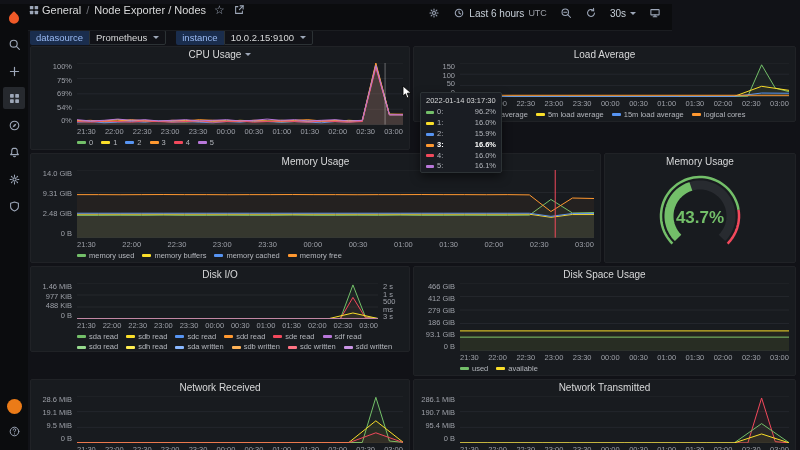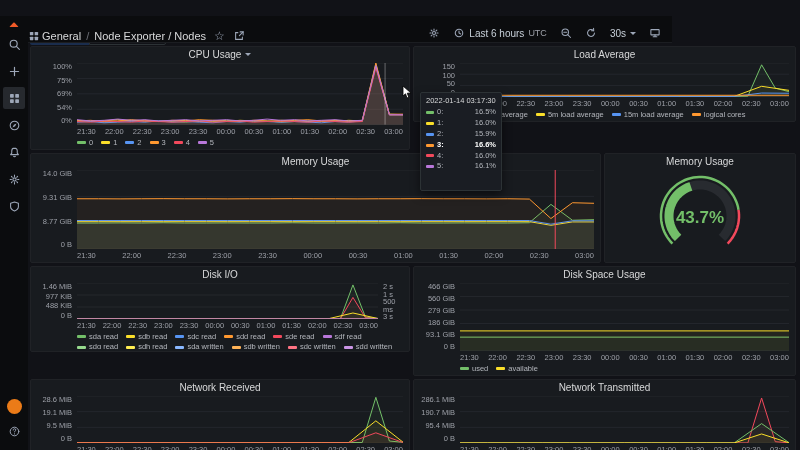--- a/index.html
+++ b/index.html
@@ -1,21 +1,21 @@
 <!DOCTYPE html>
 <html><head>
 <meta charset="utf-8">
 <style>
 *{margin:0;padding:0;box-sizing:border-box}
 html,body{width:800px;height:450px;overflow:hidden;background:#111217;color:#D8D9DA;font-family:"Liberation Sans",sans-serif}
 body{position:relative}
 .icon{display:inline-flex;align-items:center;justify-content:center;color:#9DA7B8}
 .icon svg{display:block}
 
-.topnav{position:absolute;left:0;top:16px;width:672px;height:27px;background:#0B0C0E;border-bottom:1px solid #1b1d21;display:flex;align-items:flex-end;z-index:6}
+.topnav{position:absolute;left:0;top:4px;width:672px;height:27px;background:#0B0C0E;border-bottom:1px solid #1b1d21;display:flex;align-items:flex-start;z-index:6}
 .logo{width:28px;height:27px;display:flex;align-items:center;justify-content:center;cursor:pointer}
 .breadcrumb{display:flex;align-items:center;gap:5px;font-size:11px;margin-left:2px}
 .breadcrumb a{color:#D8D9DA;text-decoration:none;cursor:pointer}
 .breadcrumb .sep{color:#6e7077}
 .nav-actions{display:flex;align-items:center;gap:8px;margin-left:8px}
 .nav-right{margin-left:auto;display:flex;align-items:center;gap:3px;padding-right:6px}
 .nav-btn{display:flex;align-items:center;gap:4px;background:transparent;border:none;color:#C7D0D9;font-size:10px;font-family:inherit;padding:3px 5px;cursor:pointer}
 .nav-btn .dim{color:#9DA0A8;font-size:9px}
 .caret{width:0;height:0;border-left:3px solid transparent;border-right:3px solid transparent;border-top:3.5px solid #9DA7B8;display:inline-block}
 .star{color:#9DA7B8;font-size:12px;line-height:1;cursor:pointer}
@@ -44,21 +44,21 @@
 .xrow .sp{width:42px}.xrow .spr{width:25px}
 .xticks{flex:1;display:flex;justify-content:space-between;padding-top:2px}
 .legend{flex:0 0 auto;display:flex;flex-wrap:wrap;gap:1px 8px;padding:2px 0 0 42px;font-size:7.5px;color:#B4B7BD;max-height:19px;overflow:hidden;line-height:1.25}
 .legend .li{display:inline-flex;align-items:center;gap:3px;cursor:pointer;white-space:nowrap}
 .legend .li i{width:9px;height:3px;border-radius:1px}
 .netp .chart-row{flex:0 0 47px}
 
 .gauge-wrap{flex:1;display:flex;align-items:center;justify-content:center;min-height:0}
 .gauge{width:126px;height:90px}
 
-.tooltip{position:absolute;left:420px;top:92px;width:82px;background:#1A1D23;border:1px solid #2C3235;border-radius:2px;padding:3px 5px 18px;font-size:7.5px;z-index:20;box-shadow:0 4px 10px rgba(0,0,0,0.5)}
+.tooltip{position:absolute;left:420px;top:92px;width:82px;background:#1A1D23;border:1px solid #2C3235;border-radius:2px;padding:3px 5px 0;font-size:7.5px;z-index:20;box-shadow:0 4px 10px rgba(0,0,0,0.5)}
 .tt-time{color:#D8D9DA;margin-bottom:2px}
 .tt-row{display:flex;align-items:center;gap:3px;color:#B4B7BD;line-height:1.45}
 .tt-row i{width:8px;height:3px;border-radius:1px;flex:0 0 auto}
 .tt-row .tv{margin-left:auto}
 .tt-row.hl{color:#FFF;font-weight:bold}
 .mouse{position:absolute;left:402px;top:85px;z-index:30}
 </style>
 </head>
 <body>
 
@@ -216,20 +216,27 @@
         </span>
     </div>
   </div>
 </aside>
 
 <div class="submenu">
   <div class="var">
     <span class="var-label">datasource</span>
     <span class="var-value">
       <span>Prometheus</span>
+      <span class="caret"></span>
+    </span>
+  </div>
+  <div class="var">
+    <span class="var-label">instance</span>
+    <span class="var-value">
+      <span>10.0.2.15:9100</span>
       <span class="caret"></span>
     </span>
   </div>
 </div>
 
 <section class="panel" style="left:30px;top:46px;width:380px;height:104px">
   <header class="panel-header">
     <span>CPU Usage</span>
     <span class="caret"></span>
   </header>
@@ -350,21 +357,21 @@
 
 <section class="panel" style="left:30px;top:153px;width:571px;height:110px">
   <header class="panel-header">
     <span>Memory Usage</span>
   </header>
   <div class="panel-body">
     <div class="chart-row">
       <div class="yticks">
           <div>14.0 GiB</div>
           <div>9.31 GiB</div>
-          <div>8.77 GiB</div>
+          <div>2.48 GiB</div>
           <div>0 B</div>
         </div>
       <div class="plot">
           <svg viewBox="0 0 100 100" preserveAspectRatio="none">
             <line x1="0" x2="100" y1="0" y2="0" stroke="rgba(204,204,220,0.07)" vector-effect="non-scaling-stroke"></line>
             <line x1="0" x2="100" y1="33.333333333333336" y2="33.333333333333336" stroke="rgba(204,204,220,0.07)" vector-effect="non-scaling-stroke"></line>
             <line x1="0" x2="100" y1="66.66666666666667" y2="66.66666666666667" stroke="rgba(204,204,220,0.07)" vector-effect="non-scaling-stroke"></line>
             <line x1="0" x2="100" y1="100" y2="100" stroke="rgba(204,204,220,0.07)" vector-effect="non-scaling-stroke"></line>
             <polygon points="0,100 0.00,67.14 4.17,67.14 8.33,67.00 12.50,67.14 16.67,66.79 20.83,67.14 25.00,67.14 29.17,67.00 33.33,67.14 37.50,67.14 41.67,66.79 45.83,67.14 50.00,67.14 54.17,67.00 58.33,67.14 62.50,66.79 66.67,67.14 70.83,67.14 75.00,67.00 79.17,67.14 83.33,67.14 87.50,66.79 91.67,43.57 95.83,63.57 100.00,62.86 100,100" fill="#73BF69" opacity="0.055"></polygon>
             <polyline points="0.00,67.14 4.17,67.14 8.33,67.00 12.50,67.14 16.67,66.79 20.83,67.14 25.00,67.14 29.17,67.00 33.33,67.14 37.50,67.14 41.67,66.79 45.83,67.14 50.00,67.14 54.17,67.00 58.33,67.14 62.50,66.79 66.67,67.14 70.83,67.14 75.00,67.00 79.17,67.14 83.33,67.14 87.50,66.79 91.67,43.57 95.83,63.57 100.00,62.86" fill="none" stroke="#73BF69" stroke-width="1" vector-effect="non-scaling-stroke"></polyline>
@@ -387,20 +394,26 @@
           <span>23:00</span>
           <span>23:30</span>
           <span>00:00</span>
           <span>00:30</span>
           <span>01:00</span>
           <span>01:30</span>
           <span>02:00</span>
           <span>02:30</span>
           <span>03:00</span>
         </div>
+      </div>
+    <div class="legend">
+        <span class="li"><i style="background: rgb(115, 191, 105);"></i>memory used</span>
+        <span class="li"><i style="background: rgb(250, 222, 42);"></i>memory buffers</span>
+        <span class="li"><i style="background: rgb(87, 148, 242);"></i>memory cached</span>
+        <span class="li"><i style="background: rgb(255, 152, 48);"></i>memory free</span>
       </div>
   </div>
 </section>
 
 <section class="panel" style="left:604px;top:153px;width:192px;height:110px">
   <header class="panel-header">
     <span>Memory Usage</span>
   </header>
   <div class="gauge-wrap">
     <div class="gauge"><svg viewBox="0 0 126 90">
@@ -488,21 +501,21 @@
 </section>
 
 <section class="panel" style="left:413px;top:266px;width:383px;height:110px">
   <header class="panel-header">
     <span>Disk Space Usage</span>
   </header>
   <div class="panel-body">
     <div class="chart-row">
       <div class="yticks">
           <div>466 GiB</div>
-          <div>560 GiB</div>
+          <div>412 GiB</div>
           <div>279 GiB</div>
           <div>186 GiB</div>
           <div>93.1 GiB</div>
           <div>0 B</div>
         </div>
       <div class="plot">
           <svg viewBox="0 0 100 100" preserveAspectRatio="none">
             <line x1="0" x2="100" y1="0" y2="0" stroke="rgba(204,204,220,0.07)" vector-effect="non-scaling-stroke"></line>
             <line x1="0" x2="100" y1="20" y2="20" stroke="rgba(204,204,220,0.07)" vector-effect="non-scaling-stroke"></line>
             <line x1="0" x2="100" y1="40" y2="40" stroke="rgba(204,204,220,0.07)" vector-effect="non-scaling-stroke"></line>
@@ -633,21 +646,21 @@
       </div>
   </div>
 </section>
 
 <div class="tooltip">
   <div class="tt-time">2022-01-14 03:17:30</div>
   <div id="tt-rows">
       <div class="tt-row">
         <i style="background: rgb(115, 191, 105);"></i>
         <span>0:</span>
-        <span class="tv">16.5%</span>
+        <span class="tv">96.2%</span>
       </div>
       <div class="tt-row">
         <i style="background: rgb(250, 222, 42);"></i>
         <span>1:</span>
         <span class="tv">16.0%</span>
       </div>
       <div class="tt-row">
         <i style="background: rgb(87, 148, 242);"></i>
         <span>2:</span>
         <span class="tv">15.9%</span>

